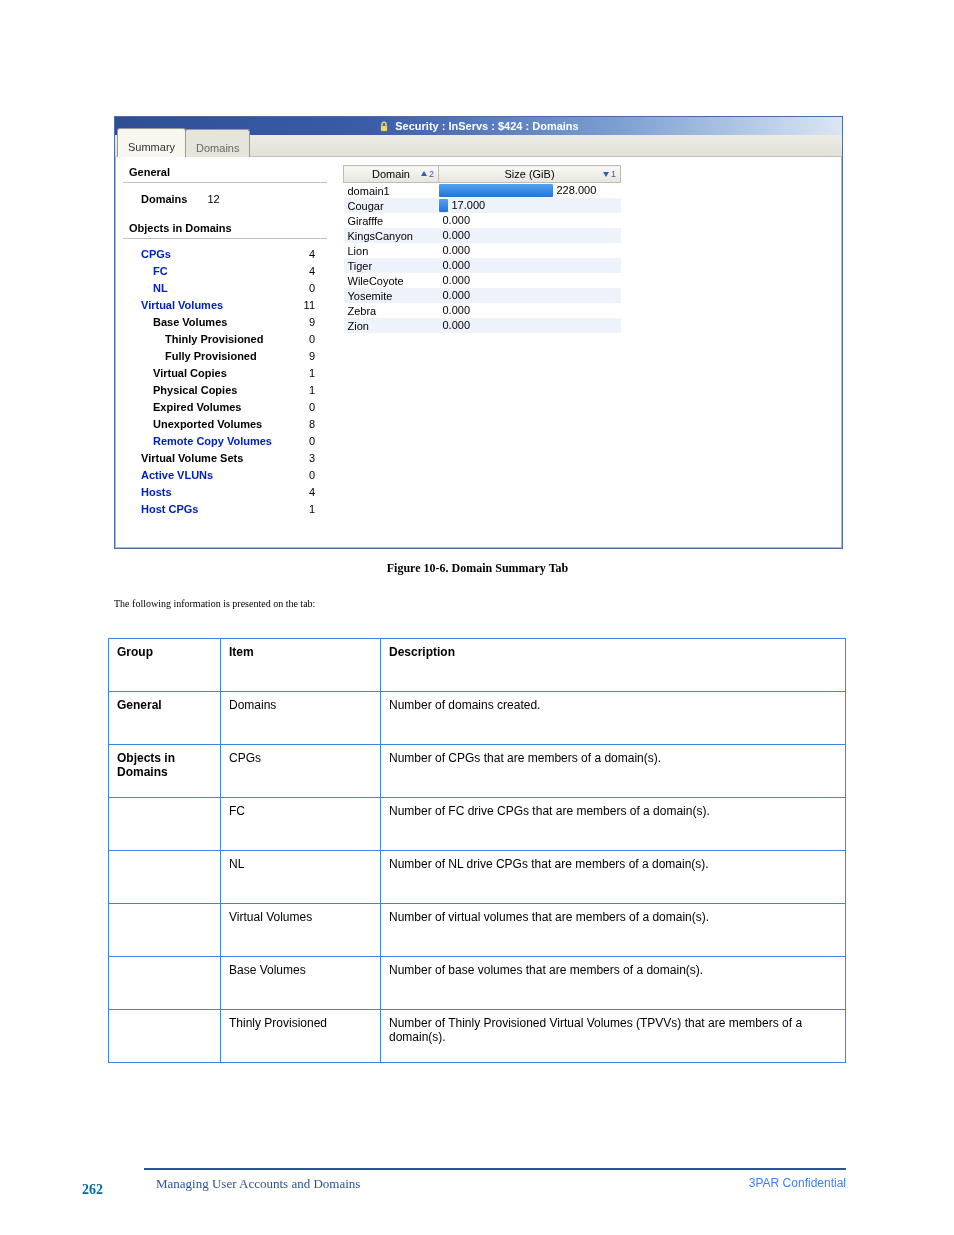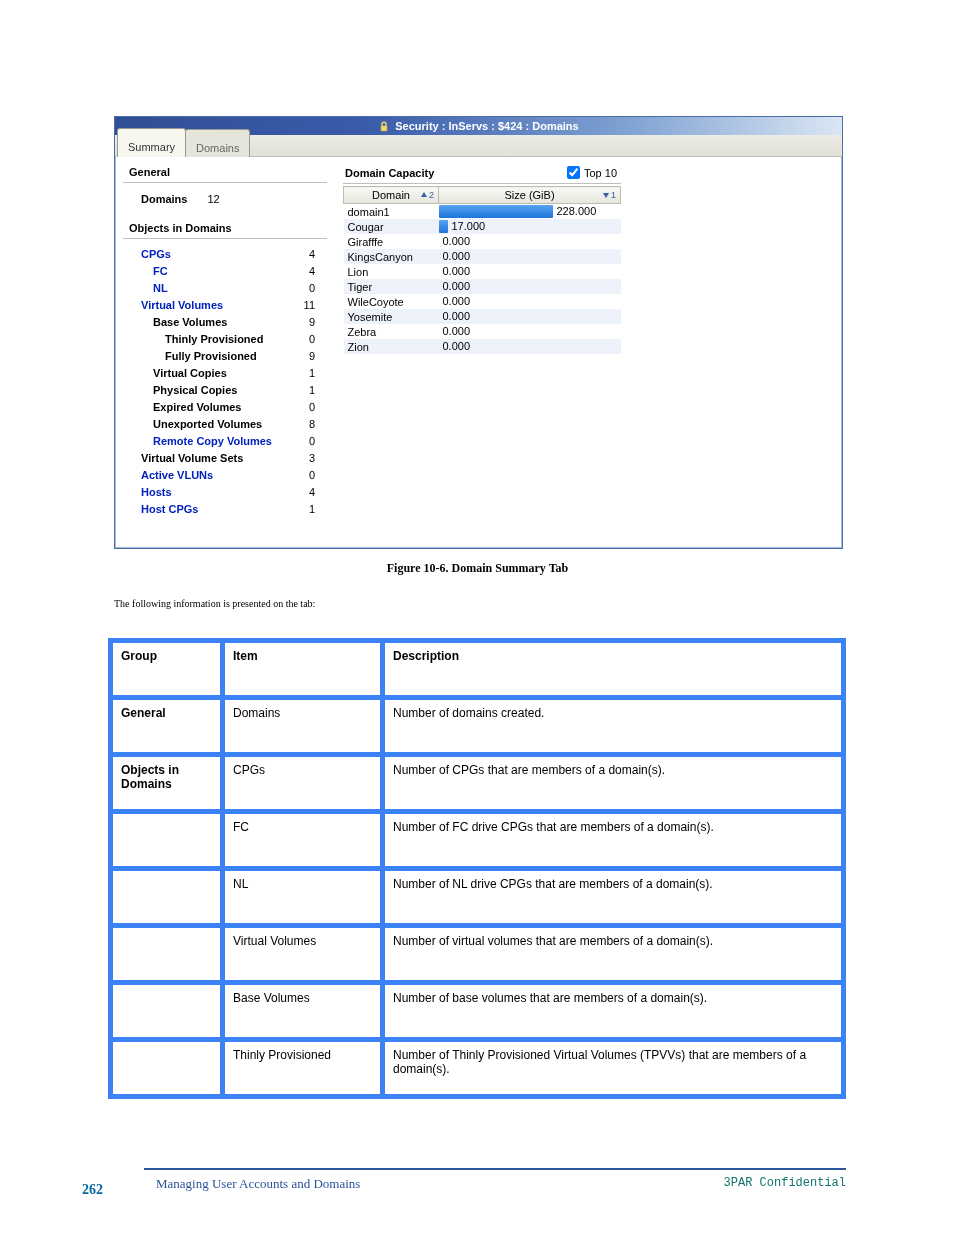--- a/index.html
+++ b/index.html
@@ -178,21 +178,21 @@
     top:0; line-height:13px;
   }
   
   .doc-table {
     position:absolute;
     left:108px; top:638px;
     width:738px;
     border-collapse:collapse;
   }
   .doc-table td {
-    border:5px solid #3b82f6;
+    border:1px solid #3b82f6;
     padding:6px 8px;
     vertical-align:top;
     font-family: Verdana, Geneva, sans-serif;
     font-size:12px;
   }
   .doc-table .col1{width:112px;}
   .doc-table .col2{width:160px;}
   .doc-table .subhead {font-weight:bold;}
   .doc-table .tall td{height:40px;}
 </style>
@@ -285,27 +285,20 @@
               <span class="num">4</span>
             </li>
             <li class="lvl0">
               <span class="link">Host CPGs</span>
               <span class="num">1</span>
             </li>
           </ul>
       </div>
       <div class="right">
         <div class="capacity">
-          <div class="cap-header">
-            <span class="ttl">Domain Capacity</span>
-            <label class="top10">
-              <input type="checkbox" checked="" style="">
-              <span>Top 10</span>
-            </label>
-          </div>
           <table class="cap">
             <thead>
               <tr>
                 <th class="domain">
                   <span>Domain</span>
                   <span class="sortmark">
                     <svg viewBox="0 0 8 8">
                         <path fill="#3a5ca9" d="M4 1 7 6H1z"></path>
                       </svg>
                     <span>2</span>
@@ -469,15 +462,15 @@
           <td></td>
           <td>Thinly Provisioned</td>
           <td>Number of Thinly Provisioned Virtual Volumes (TPVVs) that are members of a domain(s).</td>
         </tr>
       </tbody>
   </table>
 
   <div style="position:absolute;left:82px;top:1182px;font-family:'Times New Roman',serif;font-size:14px;font-weight:bold;color:#0369a1;">262</div>
   <div style="position:absolute;left:144px;top:1168px;width:702px;border-top:2px solid #2b5499;height:1px;"></div>
   <div style="position:absolute;left:156px;top:1176px;font-family:Verdana;font-size:13px;color:#2b5499;">Managing User Accounts and Domains</div>
-  <div style="position:absolute;right:108px;top:1176px;font-family:Liberation Mono, monospace;font-size:12px;color:#0f766e;">3PAR Confidential</div>
+  <div style="position:absolute;right:108px;top:1176px;font-family:Liberation Sans, sans-serif;font-size:12px;color:#3b82f6;">3PAR Confidential</div>
 
 </div>
 
 </body></html>

